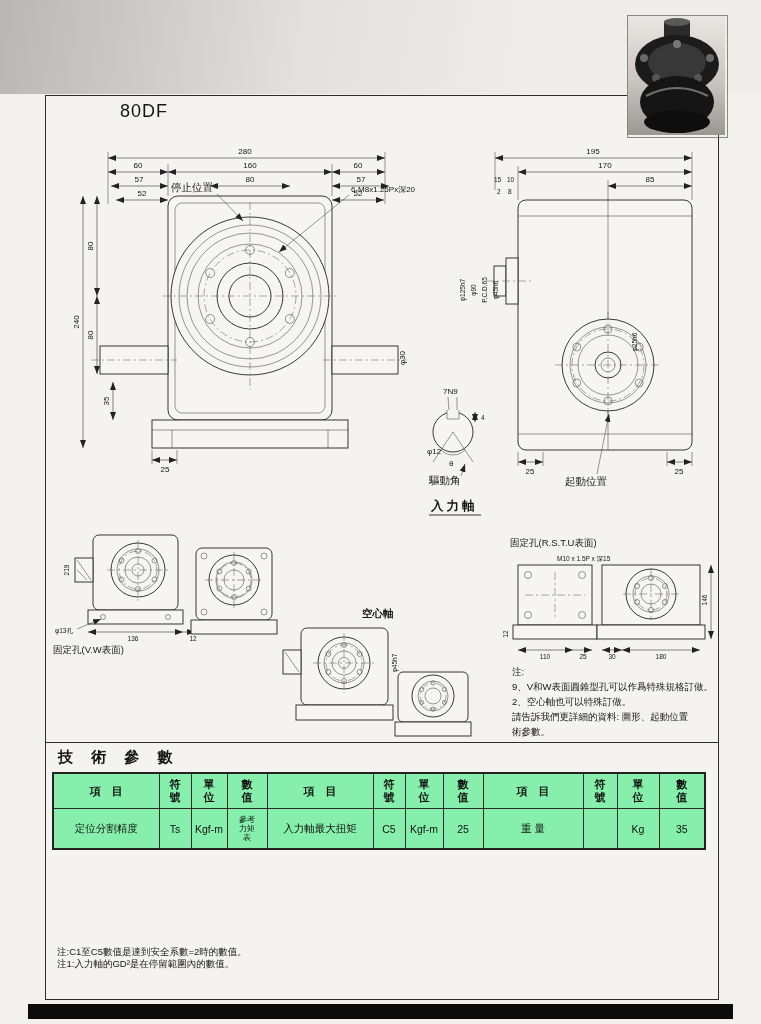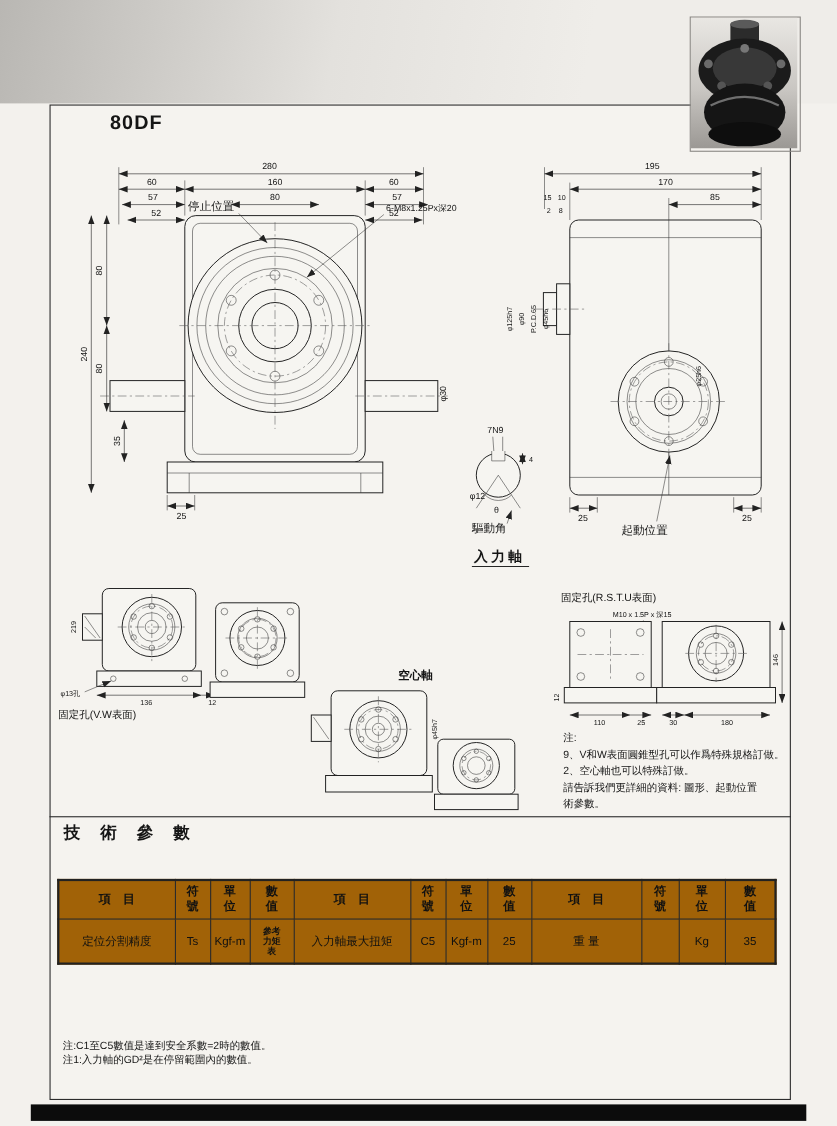--- a/index.html
+++ b/index.html
@@ -3,46 +3,46 @@
 <meta charset="utf-8">
 <style>
   html,body{margin:0;padding:0;background:#d9d7d3;}
   .page{position:relative;width:761px;height:1024px;background:#f3f1ed;overflow:hidden;
         font-family:"Liberation Sans","DejaVu Sans",sans-serif;color:#151515;}
   .topshade{position:absolute;left:0;top:0;width:761px;height:94px;
         background:linear-gradient(100deg,#b9b7b3,#e3e1dd 40%,#efede9 70%);}
   .frame{position:absolute;left:45px;top:95px;width:674px;height:905px;
         border:1.5px solid #2c2c2c;box-sizing:border-box;background:#f5f3ef;}
   .sep{position:absolute;left:45px;top:742px;width:674px;height:0;border-top:1.2px solid #2c2c2c;}
-  .model{position:absolute;left:100px;top:101px;font-size:18px;font-weight:bold;letter-spacing:1px;}
+  .model{position:absolute;left:120px;top:101px;font-size:18px;font-weight:normal;letter-spacing:1px;}
   .typelabel{position:absolute;left:634px;top:101px;font-size:14px;font-weight:bold;}
   .photo{position:absolute;left:627px;top:15px;width:99px;height:121px;border:1px solid #8a8884;}
   
   svg text{font-family:"Liberation Sans","DejaVu Sans",sans-serif;fill:#141414;}
   .ln{stroke:#222;stroke-width:.9;fill:none;}
   .lf{stroke:#222;stroke-width:.9;fill:#f6f5f1;}
   .tn{stroke:#333;stroke-width:.5;fill:none;}
   .dim{stroke:#333;stroke-width:.6;fill:none;}
   .cl{stroke:#555;stroke-width:.5;fill:none;stroke-dasharray:8 3 2 3;}
   .d{font-size:8px;}
   .s{font-size:6.5px;}
   .lb{font-size:10.5px;}
   .lbs{font-size:9.5px;}
   .ttl{font-size:12.5px;font-weight:bold;letter-spacing:3px;}
   
   .remarks{position:absolute;left:512px;top:664px;width:205px;font-size:9.5px;line-height:15px;}
   
   .ptitle{position:absolute;left:58px;top:748px;font-size:15px;font-weight:bold;letter-spacing:7px;}
-  table.spec{position:absolute;left:52px;top:799px;width:642px;border-collapse:collapse;
-        table-layout:fixed;border:2px solid #222;background:#a16207;}
+  table.spec{position:absolute;left:52px;top:772px;width:642px;border-collapse:collapse;
+        table-layout:fixed;border:2px solid #222;background:#86efac;}
   table.spec th,table.spec td{border:1px solid #2b2b2b;text-align:center;vertical-align:middle;
         font-size:10.5px;padding:1px 2px;white-space:pre-line;color:#111;}
   table.spec th{font-weight:bold;height:32px;font-size:11px;line-height:1.15;}
   table.spec td{height:37px;}
-  table.spec td.sm{font-size:8px;line-height:1.15;font-weight:bold;}
+  table.spec td.sm{font-size:8px;line-height:1.15;}
   .tnote{position:absolute;left:57px;font-size:9.5px;line-height:15px;}
   .footerbar{position:absolute;left:28px;top:1004px;width:705px;height:15px;background:#0c0c0c;}
 </style>
 </head>
 <body>
 
 <div class="page">
   <div class="topshade"></div>
   <div class="frame"></div>
   <div class="sep"></div>

